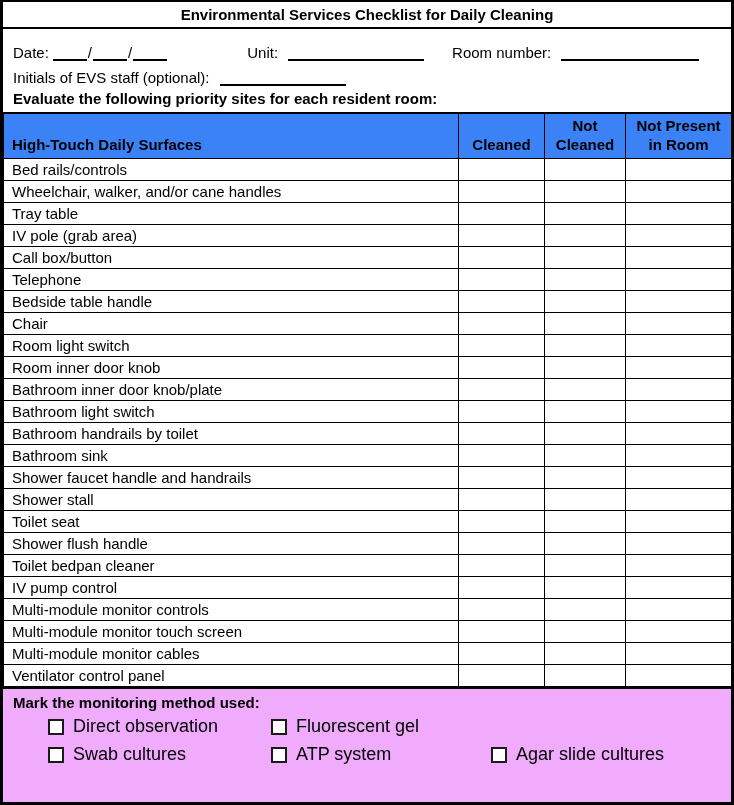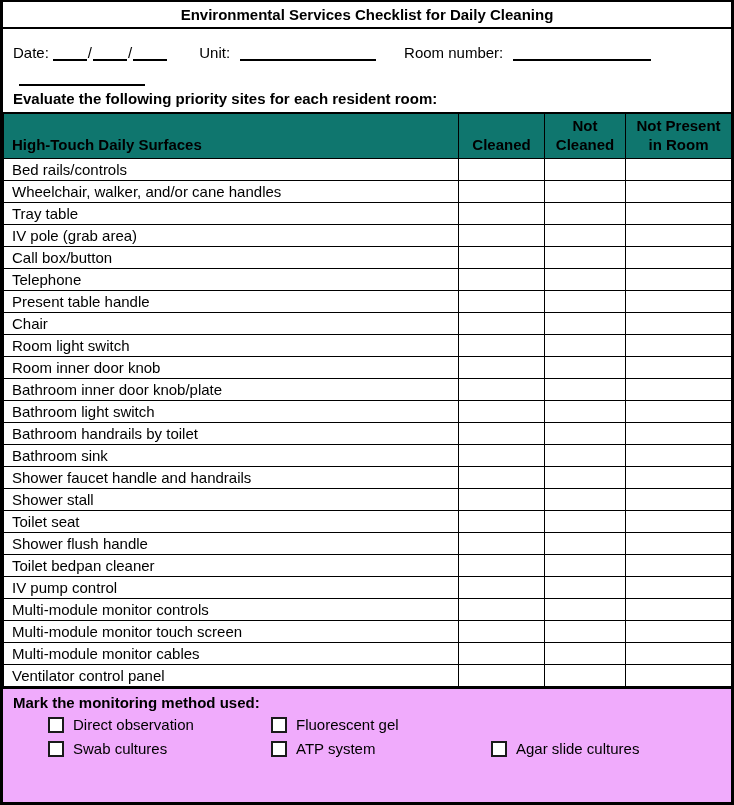--- a/index.html
+++ b/index.html
@@ -43,41 +43,41 @@
     white-space: nowrap;
   }
   .blank {
     display: inline-block;
     border-bottom: 2px solid #000;
     height: 15px;
   }
   .blank.date-seg { width: 34px; }
   .slash { padding: 0 1px; }
   .lbl { padding-right: 4px; }
-  .gap-unit { margin-left: 32px; }
+  .gap-unit { margin-left: 80px; }
   .gap-room { margin-left: 28px; }
   .blank.unit-blank { width: 136px; margin-left: 6px; }
   .blank.room-blank { width: 138px; margin-left: 6px; }
   .blank.initials-blank { width: 126px; margin-left: 6px; }
   .instruction-line {
     font-weight: bold;
     font-size: 15px;
     height: 24px;
     display: flex;
     align-items: center;
   }
   
   table.checklist {
     width: 100%;
     border-collapse: collapse;
     table-layout: fixed;
     flex: 0 0 auto;
   }
   table.checklist th {
-    background: #0f766e;
+    background: #3b82f6;
     border: 1px solid #000;
     border-top: 2px solid #000;
     font-size: 15px;
     font-weight: bold;
     vertical-align: bottom;
     padding: 2px 4px 4px 4px;
     line-height: 19px;
     height: 40px;
   }
   table.checklist th.col-surfaces {
@@ -110,21 +110,21 @@
   }
   .cb-grid {
     display: grid;
     grid-template-columns: 223px 220px auto;
     row-gap: 7px;
     padding-left: 35px;
   }
   .cb-item {
     display: flex;
     align-items: center;
-    font-size: 15px;
+    font-size: 18px;
     white-space: nowrap;
     text-align: center;
   }
   .cb {
     display: inline-block;
     width: 16px;
     height: 16px;
     border: 2px solid #1a1a1a;
     background: #fff;
     margin-right: 9px;
@@ -145,20 +145,21 @@
       <span class="slash">/</span>
       <span class="blank date-seg"></span>
       <span class="slash">/</span>
       <span class="blank date-seg"></span>
       <span class="lbl gap-unit">Unit:</span>
       <span class="blank unit-blank"></span>
       <span class="lbl gap-room">Room number:</span>
       <span class="blank room-blank"></span>
     </div>
     <div class="info-line">
+      <span class="lbl">Initials of EVS staff (optional):</span>
       <span class="blank initials-blank"></span>
     </div>
     <div class="instruction-line">Evaluate the following priority sites for each resident room:</div>
   </div>
 
   <table class="checklist">
     <colgroup>
       <col style="width:455px">
         <col style="width:86px">
         <col style="width:81px">
@@ -203,21 +204,21 @@
         <td class="mark"></td>
         <td class="mark"></td>
       </tr>
       <tr>
         <td class="item">Telephone</td>
         <td class="mark"></td>
         <td class="mark"></td>
         <td class="mark"></td>
       </tr>
       <tr>
-        <td class="item">Present table handle</td>
+        <td class="item">Bedside table handle</td>
         <td class="mark"></td>
         <td class="mark"></td>
         <td class="mark"></td>
       </tr>
       <tr>
         <td class="item">Chair</td>
         <td class="mark"></td>
         <td class="mark"></td>
         <td class="mark"></td>
       </tr>

